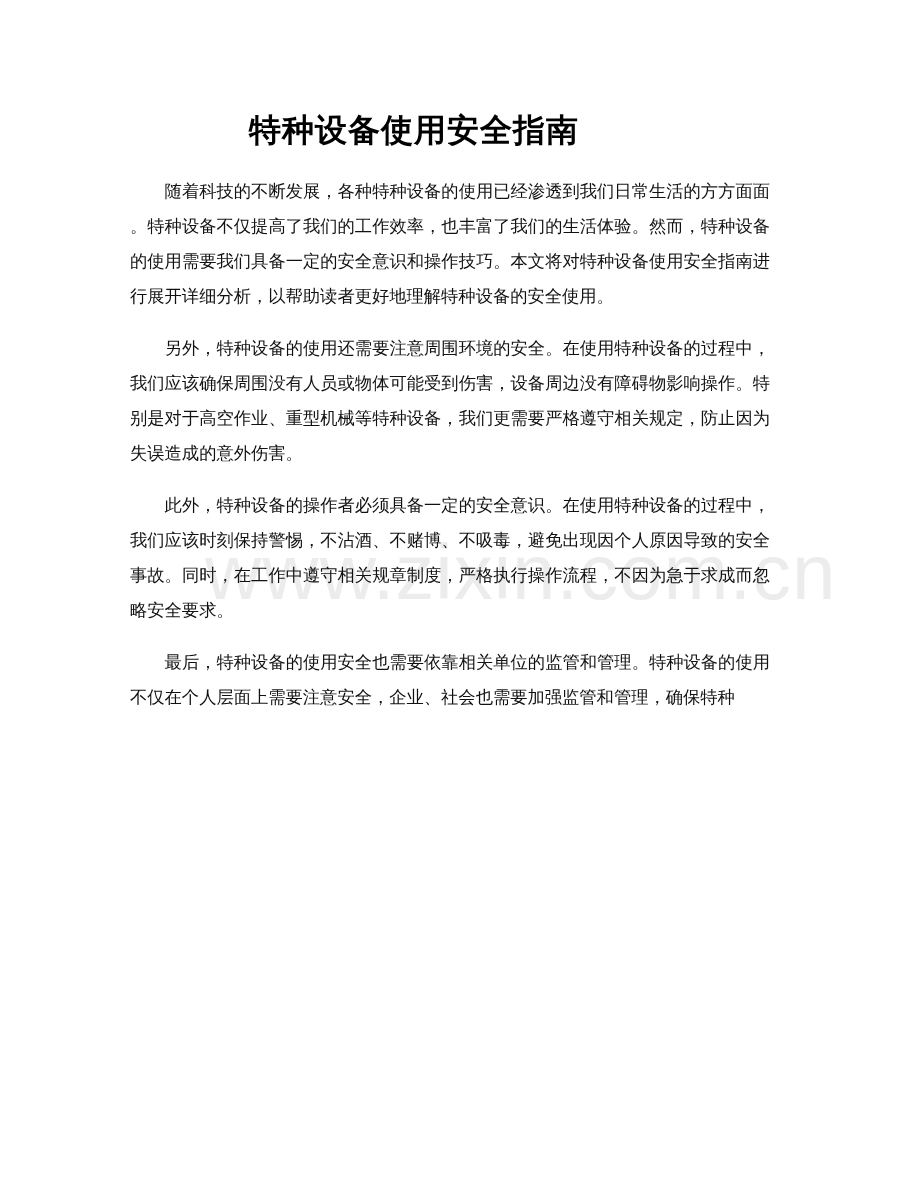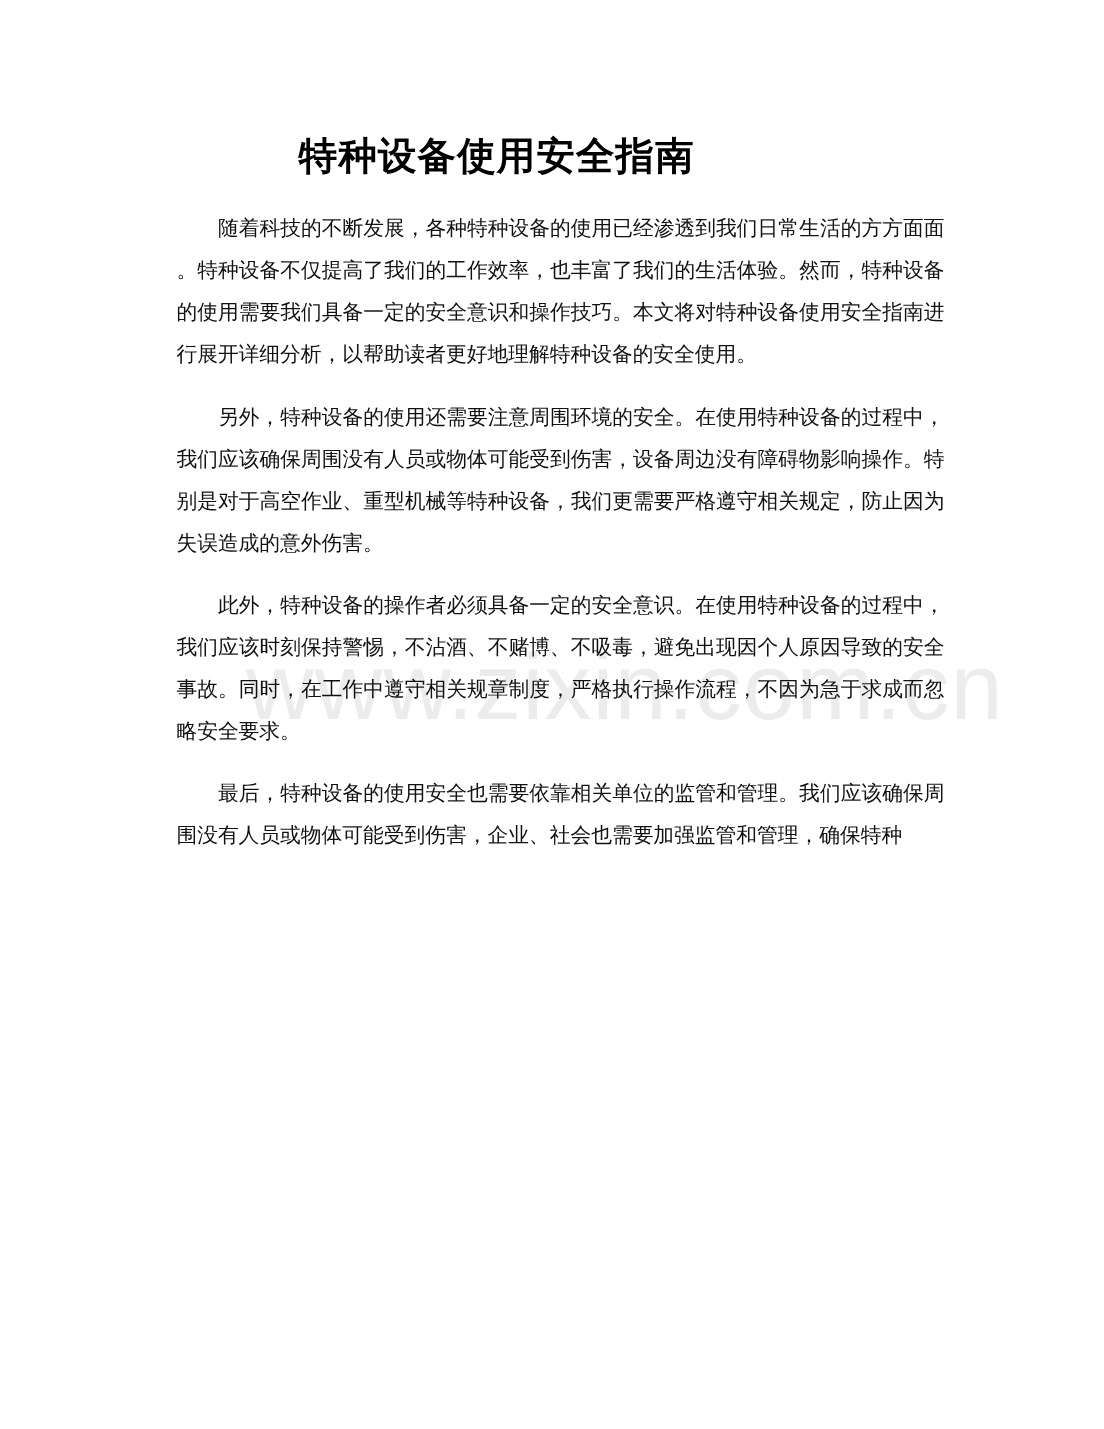--- a/index.html
+++ b/index.html
@@ -48,21 +48,21 @@
       font-weight: bold;
       font-size: 32px;
       line-height: 44px;
       color: #000000;
       letter-spacing: 1px;
       margin: 0;
       z-index: 1;
     }
     .body-text {
       position: absolute;
-      left: 147px;
+      left: 130px;
       top: 174px;
       width: 640px;
       z-index: 1;
     }
     .para {
       margin: 0 0 17px 0;
       font-size: 17.3px;
       line-height: 35px;
       text-indent: 2em;
       text-align: justify;
@@ -77,16 +77,16 @@
 <div class="page">
 
   <div class="watermark">www.zixin.com.cn</div>
 
   <h1 class="title">特种设备使用安全指南</h1>
 
   <div class="body-text">
     <p class="para">随着科技的不断发展，各种特种设备的使用已经渗透到我们日常生活的方方面面。特种设备不仅提高了我们的工作效率，也丰富了我们的生活体验。然而，特种设备的使用需要我们具备一定的安全意识和操作技巧。本文将对特种设备使用安全指南进行展开详细分析，以帮助读者更好地理解特种设备的安全使用。</p>
     <p class="para">另外，特种设备的使用还需要注意周围环境的安全。在使用特种设备的过程中，我们应该确保周围没有人员或物体可能受到伤害，设备周边没有障碍物影响操作。特别是对于高空作业、重型机械等特种设备，我们更需要严格遵守相关规定，防止因为失误造成的意外伤害。</p>
     <p class="para">此外，特种设备的操作者必须具备一定的安全意识。在使用特种设备的过程中，我们应该时刻保持警惕，不沾酒、不赌博、不吸毒，避免出现因个人原因导致的安全事故。同时，在工作中遵守相关规章制度，严格执行操作流程，不因为急于求成而忽略安全要求。</p>
-    <p class="para">最后，特种设备的使用安全也需要依靠相关单位的监管和管理。我们应该确保周围没有人员或物体可能受到伤害，企业、社会也需要加强监管和管理，确保特种</p>
+    <p class="para">最后，特种设备的使用安全也需要依靠相关单位的监管和管理。特种设备的使用不仅在个人层面上需要注意安全，企业、社会也需要加强监管和管理，确保特种</p>
   </div>
 
 </div>
 
 </body></html>

